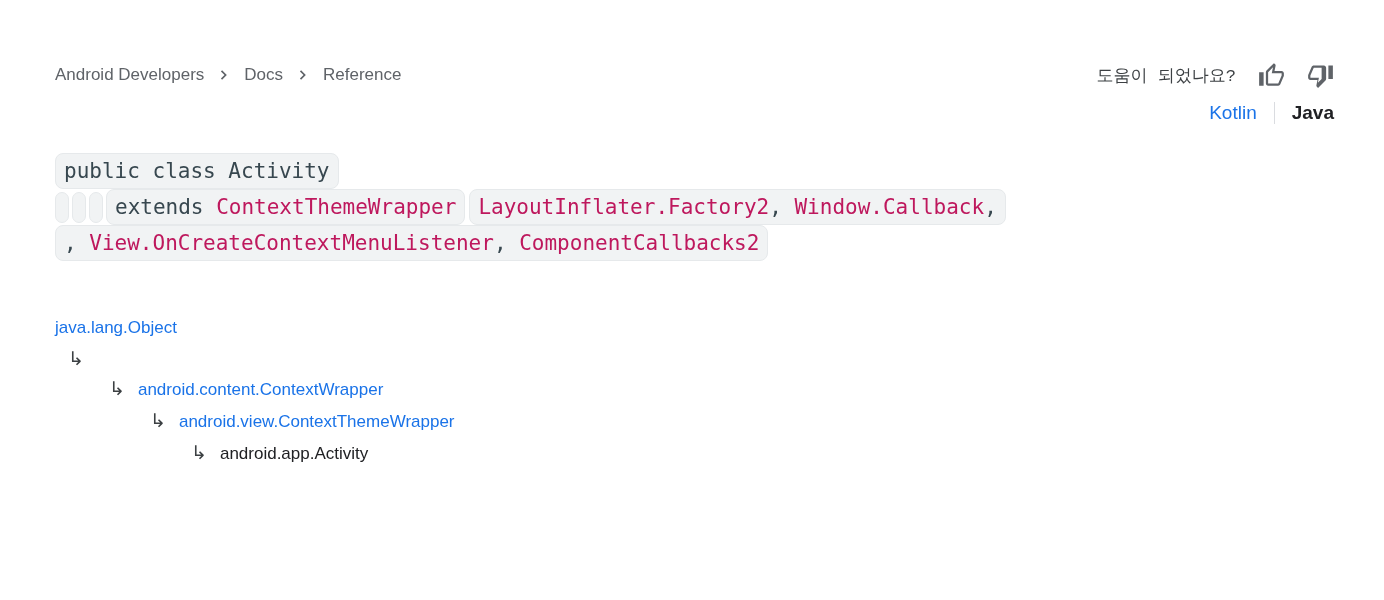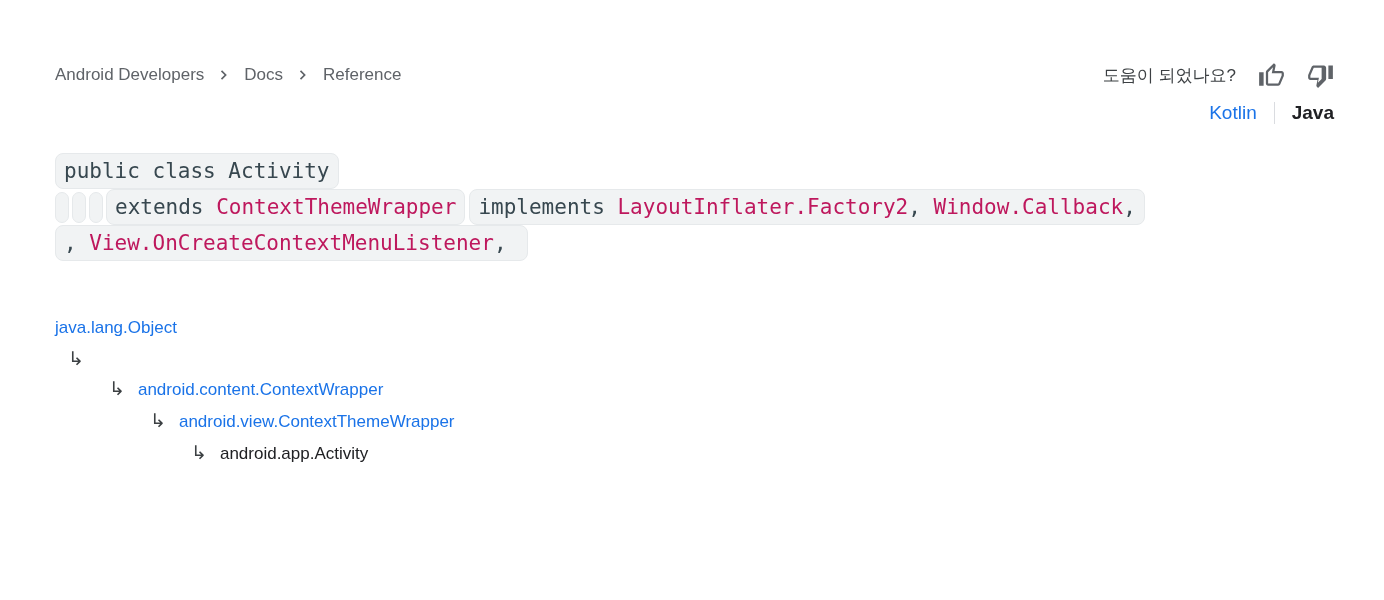--- a/index.html
+++ b/index.html
@@ -19,21 +19,21 @@
     display: flex;
     justify-content: space-between;
     align-items: center;
     height: 30px;
   }
   .breadcrumb { display: flex; align-items: center; font-size: 17px; color: #5f6368; }
   .breadcrumb a { color: #5f6368; text-decoration: none; cursor: pointer; }
   .crumb-sep { display: inline-flex; margin: 0 10px; color: #5f6368; }
   .crumb-sep svg { width: 20px; height: 20px; fill: #5f6368; }
 
-  .feedback { display: flex; align-items: center; font-size: 17px; color: #3c4043; }
+  .feedback { display: flex; align-items: center; font-size: 17px; color: #3c4043; font-family: Liberation Mono, monospace; }
   .thumb-btn {
     background: none; border: none; padding: 0; margin: 0 0 0 22px;
     cursor: pointer; display: inline-flex; align-items: center;
   }
   .thumb-btn svg { width: 27px; height: 27px; fill: #5f6368; }
 
   
   .title-row {
     margin-top: 52px;
     display: flex;
@@ -153,24 +153,24 @@
 
   <div class="code-block" id="code-block">
       <div class="code-line">
         <span class="chip"><span>public class Activity</span></span>
       </div>
       <div class="code-line">
         <span class="chip spacer"></span>
         <span class="chip spacer"></span>
         <span class="chip spacer"></span>
         <span class="chip"><span>extends </span><a>ContextThemeWrapper</a></span>
-        <span class="chip"><span>implements </span><a>LayoutInflater.Factory2</a><span>, </span><a>Window.Callback</a><span>,</span></span>
+        <span class="chip"><a>LayoutInflater.Factory2</a><span>, </span><a>Window.Callback</a><span>,</span></span>
       </div>
       <div class="code-line">
-        <span class="chip"><span>, </span><a>View.OnCreateContextMenuListener</a><span>, </span></span>
+        <span class="chip"><span>, </span><a>View.OnCreateContextMenuListener</a><span>, </span><a>ComponentCallbacks2</a></span>
       </div>
     </div>
 
   <div class="hierarchy" id="hierarchy">
       <div class="hier-row" style="padding-left: 0px;">
         <a>java.lang.Object</a>
       </div>
       <div class="hier-row" style="padding-left: 13px;">
         <span class="hier-arrow">↳</span>
       </div>

